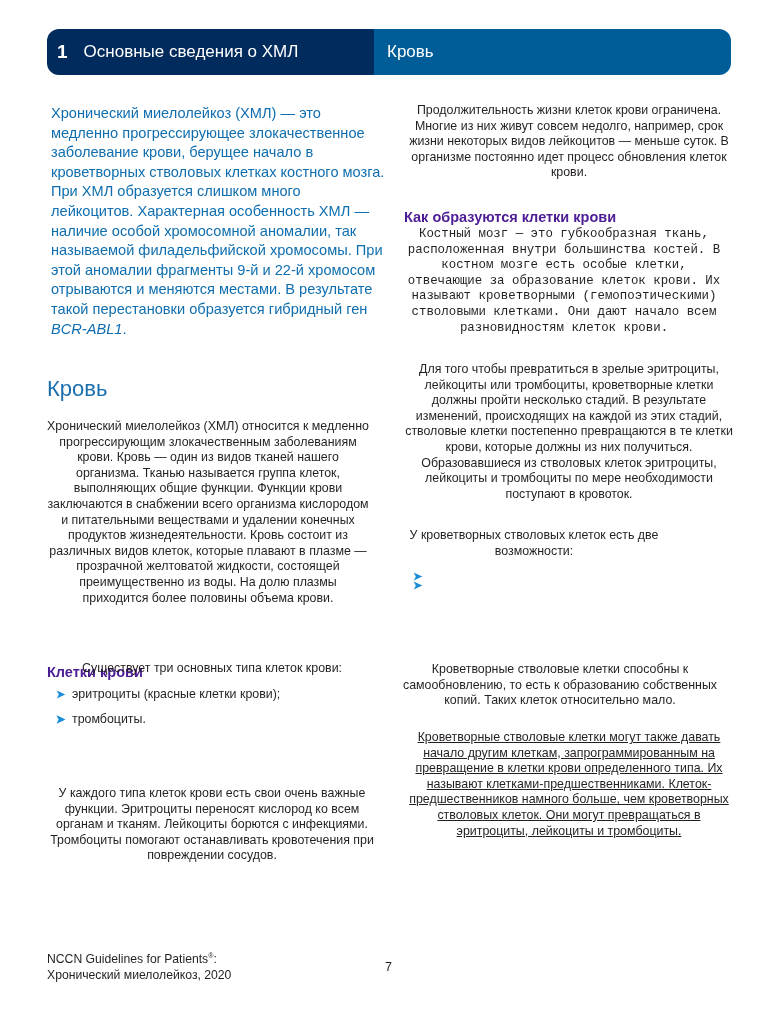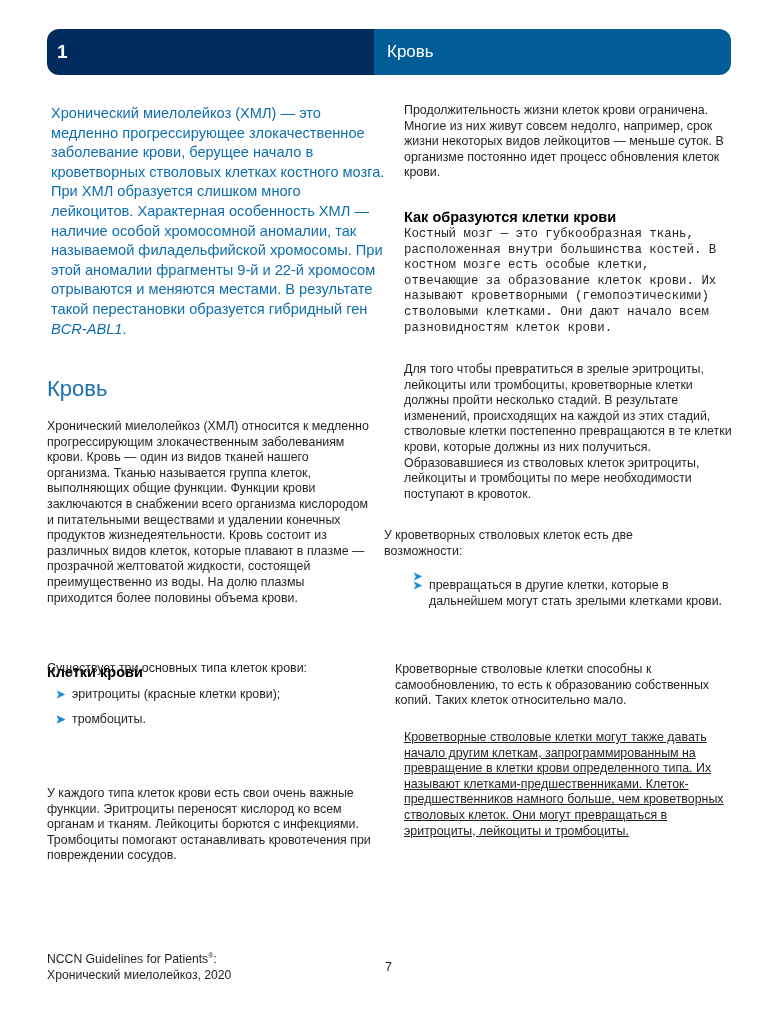--- a/index.html
+++ b/index.html
@@ -22,37 +22,38 @@
   }
   .intro {
     position: absolute; left: 47px; top: 100px; width: 335px;
     color: #0f6eaf; font-size: 14.6px; line-height: 19.6px; margin: 4px;
   }
   .intro i { font-style: italic; }
   .section-title {
     position: absolute; left: 47px; top: 376px; margin: 0;
     color: #1a6fae; font-size: 22px; font-weight: normal;
   }
-  p.body { font-size: 12.4px; line-height: 15.6px; margin: 0; position: absolute; }
-  h3.sub { font-size: 14.5px; font-weight: bold; margin: 0; position: absolute; color: #000000; }
+  p.body { font-size: 12.4px; line-height: 15.6px; margin: 0; position: absolute; text-align: center; }
+  h3.sub { font-size: 14.5px; font-weight: bold; margin: 0; position: absolute; color: #4c1d95; }
   ul.bullets { list-style: none; margin: 0; padding: 0; position: absolute; font-size: 12.4px; line-height: 15.6px; }
   ul.bullets li { position: relative; padding-left: 25px; margin-bottom: 9px; }
   ul.bullets li .arrow {
     position: absolute; left: 9px; top: 0; color: #1a8cd8; font-size: 11px; font-weight: bold;
   }
   .footer-left { position: absolute; left: 47px; top: 948px; font-size: 12.2px; line-height: 15.5px; }
   .footer-left sup { font-size: 7px; }
   .page-num { position: absolute; left: 385px; top: 960px; font-size: 12.5px; }
 </style>
 </head>
 <body>
 
 <div class="header">
   <div class="left">
     <span class="num">1</span>
+    <span>Основные сведения о ХМЛ</span>
   </div>
   <div class="right">
     <span>Кровь</span>
   </div>
 </div>
 
 <p class="intro"><span>Хронический миелолейкоз (ХМЛ) — это медленно прогрессирующее злокачественное заболевание крови, берущее начало в кроветворных стволовых клетках костного мозга. При ХМЛ образуется слишком много лейкоцитов. Характерная особенность ХМЛ — наличие особой хромосомной аномалии, так называемой филадельфийской хромосомы. При этой аномалии фрагменты 9-й и 22-й хромосом отрываются и меняются местами. В результате такой перестановки образуется гибридный ген </span><i>BCR-ABL1</i><span>.</span></p>
 
 <h2 class="section-title">Кровь</h2>
 
@@ -73,21 +74,21 @@
 
 <h3 class="sub" style="left:404px; top:209px;">Как образуются клетки крови</h3>
 <p class="body" style="left:404px; top:227px; width:320px;font-family:Liberation Mono, monospace;">Костный мозг — это губкообразная ткань, расположенная внутри большинства костей. В костном мозге есть особые клетки, отвечающие за образование клеток крови. Их называют кроветворными (гемопоэтическими) стволовыми клетками. Они дают начало всем разновидностям клеток крови.</p>
 
 <p class="body" style="left:404px; top:362px; width:330px;">Для того чтобы превратиться в зрелые эритроциты, лейкоциты или тромбоциты, кроветворные клетки должны пройти несколько стадий. В результате изменений, происходящих на каждой из этих стадий, стволовые клетки постепенно превращаются в те клетки крови, которые должны из них получиться. Образовавшиеся из стволовых клеток эритроциты, лейкоциты и тромбоциты по мере необходимости поступают в кровоток.</p>
 
 <p class="body" style="left:384px; top:528px; width:300px;">У кроветворных стволовых клеток есть две возможности:</p>
 
 <ul class="bullets" style="left:404px; top:569px; width:325px;">
   <li><span class="arrow">➤</span></li>
-  <li><span class="arrow">➤</span><span>превращаться в другие клетки, которые в дальнейшем могут стать зрелыми клетками крови.</span></li>
+  <li><span class="arrow">➤</span></li>
 </ul>
 
 <p class="body" style="left:395px; top:662px; width:330px;">Кроветворные стволовые клетки способны к самообновлению, то есть к образованию собственных копий. Таких клеток относительно мало.</p>
 
 <p class="body" style="left:404px; top:730px; width:330px;text-decoration:underline;">Кроветворные стволовые клетки могут также давать начало другим клеткам, запрограммированным на превращение в клетки крови определенного типа. Их называют клетками-предшественниками. Клеток-предшественников намного больше, чем кроветворных стволовых клеток. Они могут превращаться в эритроциты, лейкоциты и тромбоциты.</p>
 
 <div class="footer-left">
   <div><span>NCCN Guidelines for Patients</span><sup>®</sup><span>:</span></div>
   <div>Хронический миелолейкоз, 2020</div>
 </div>

